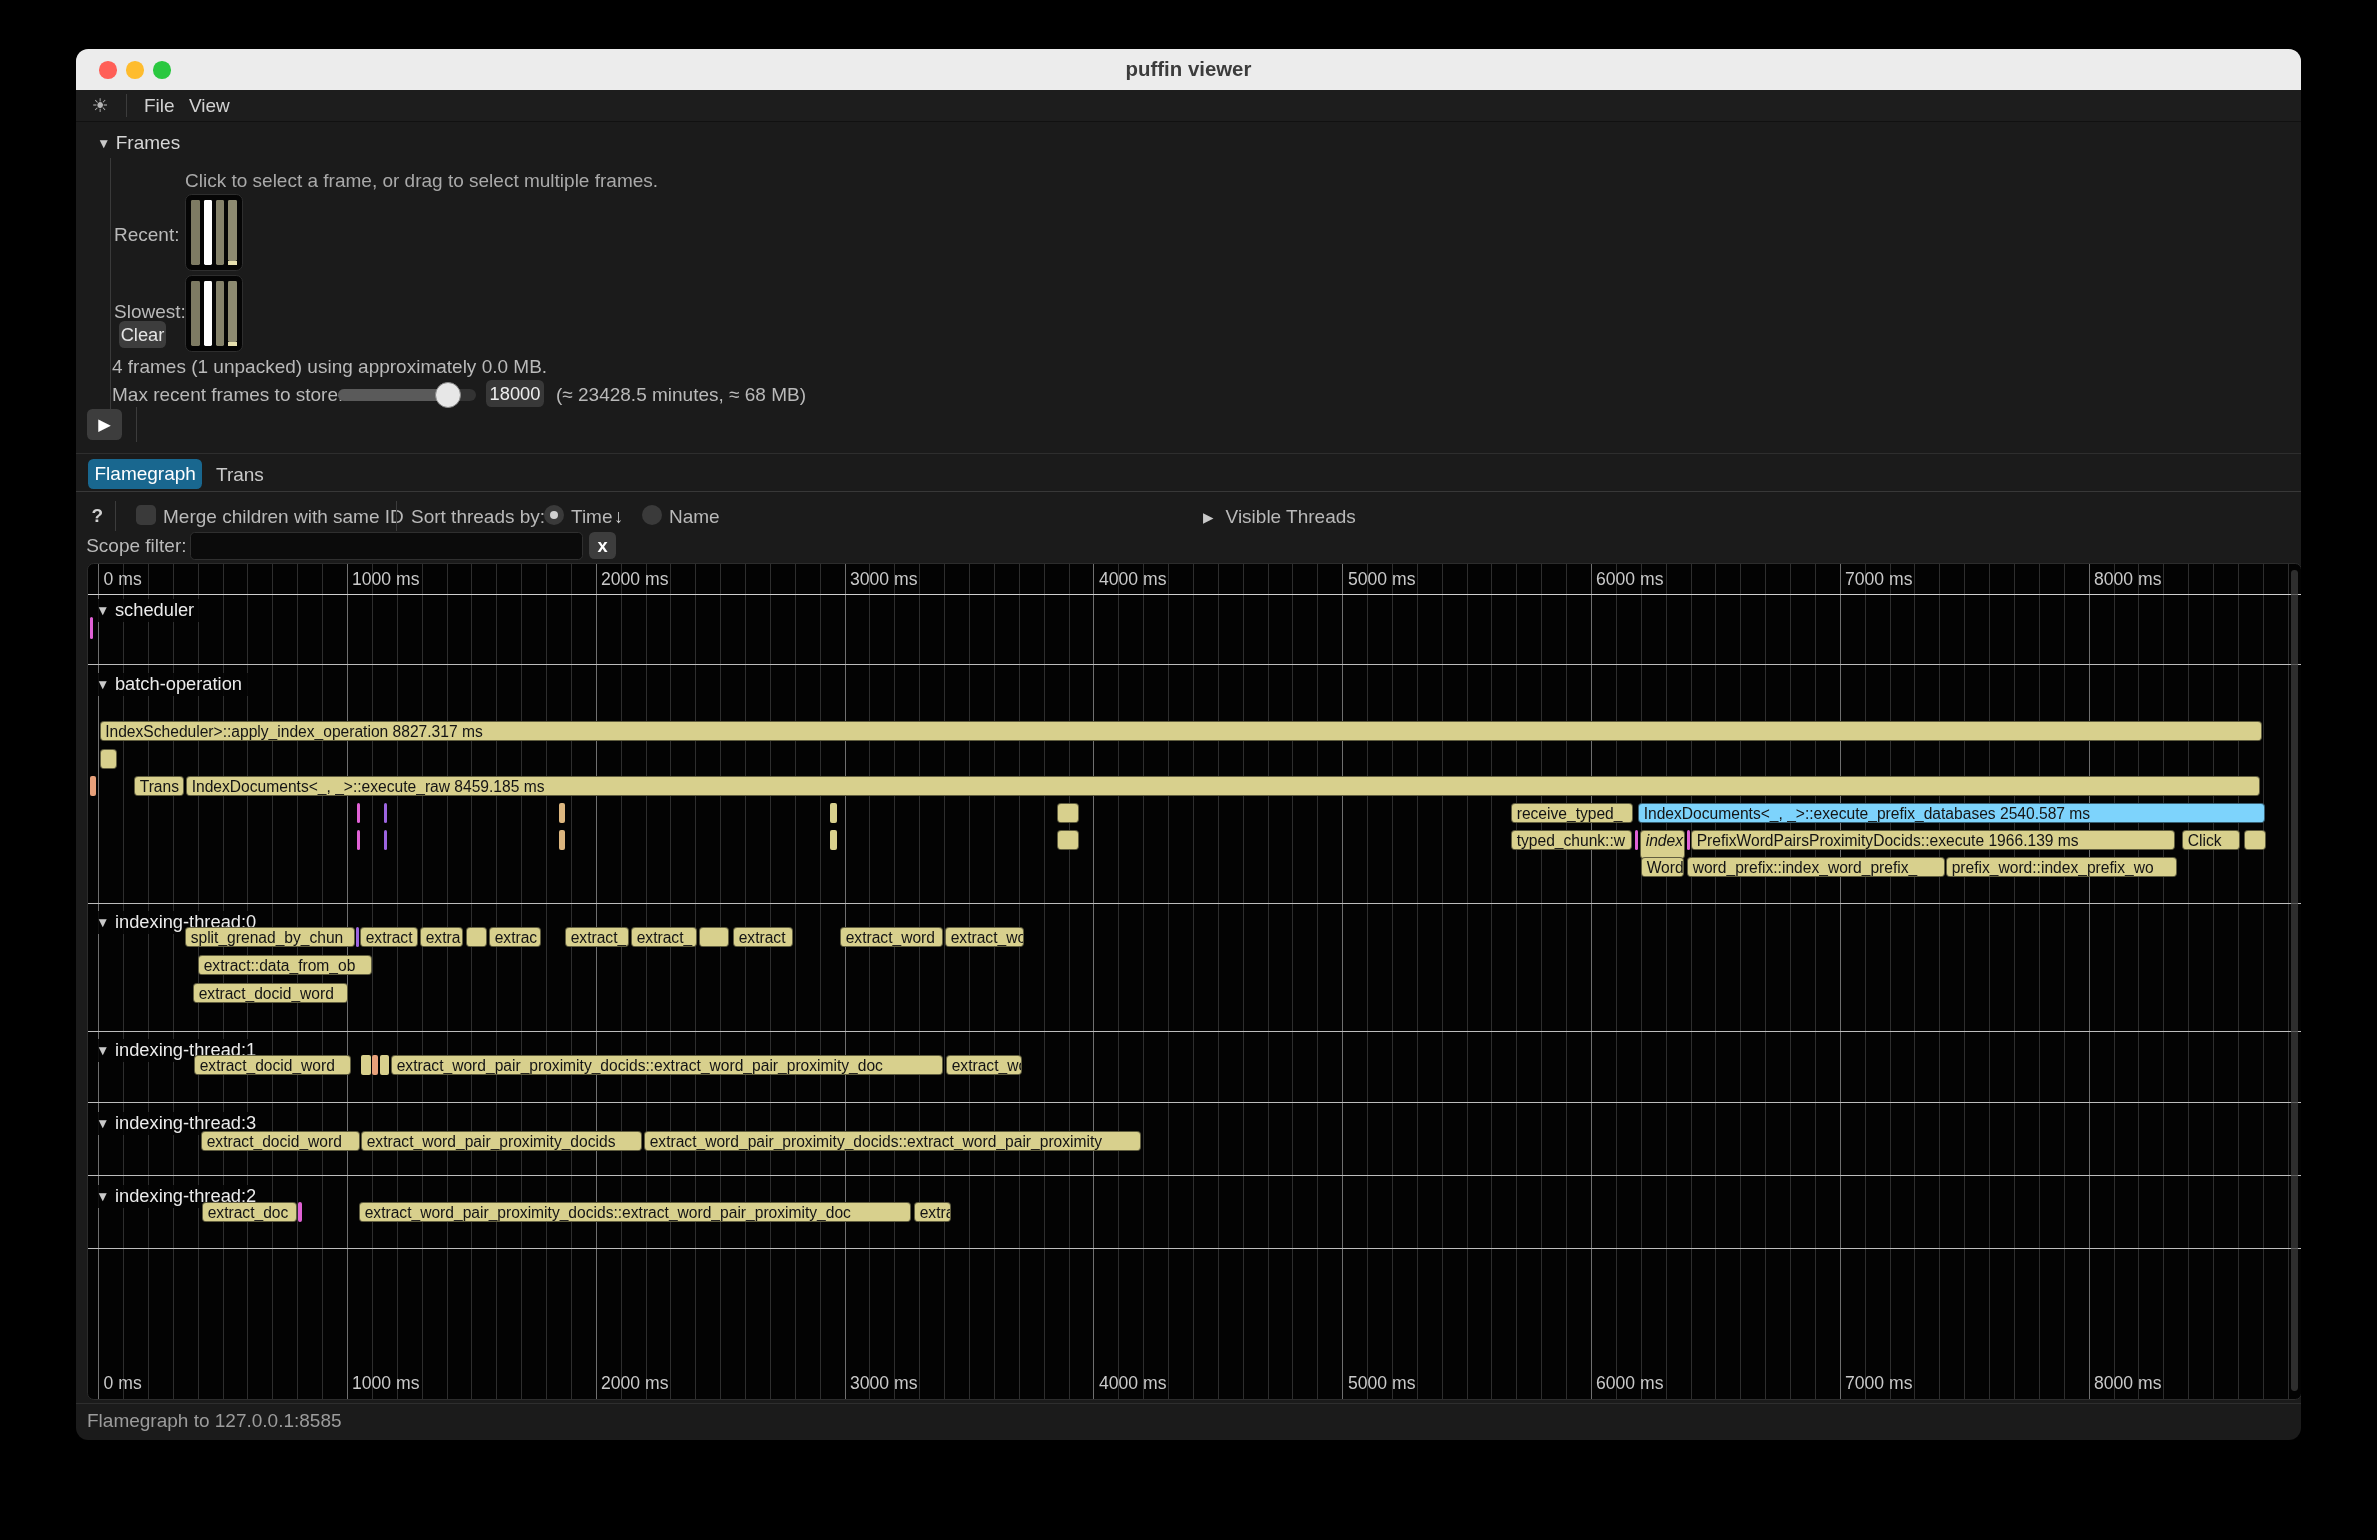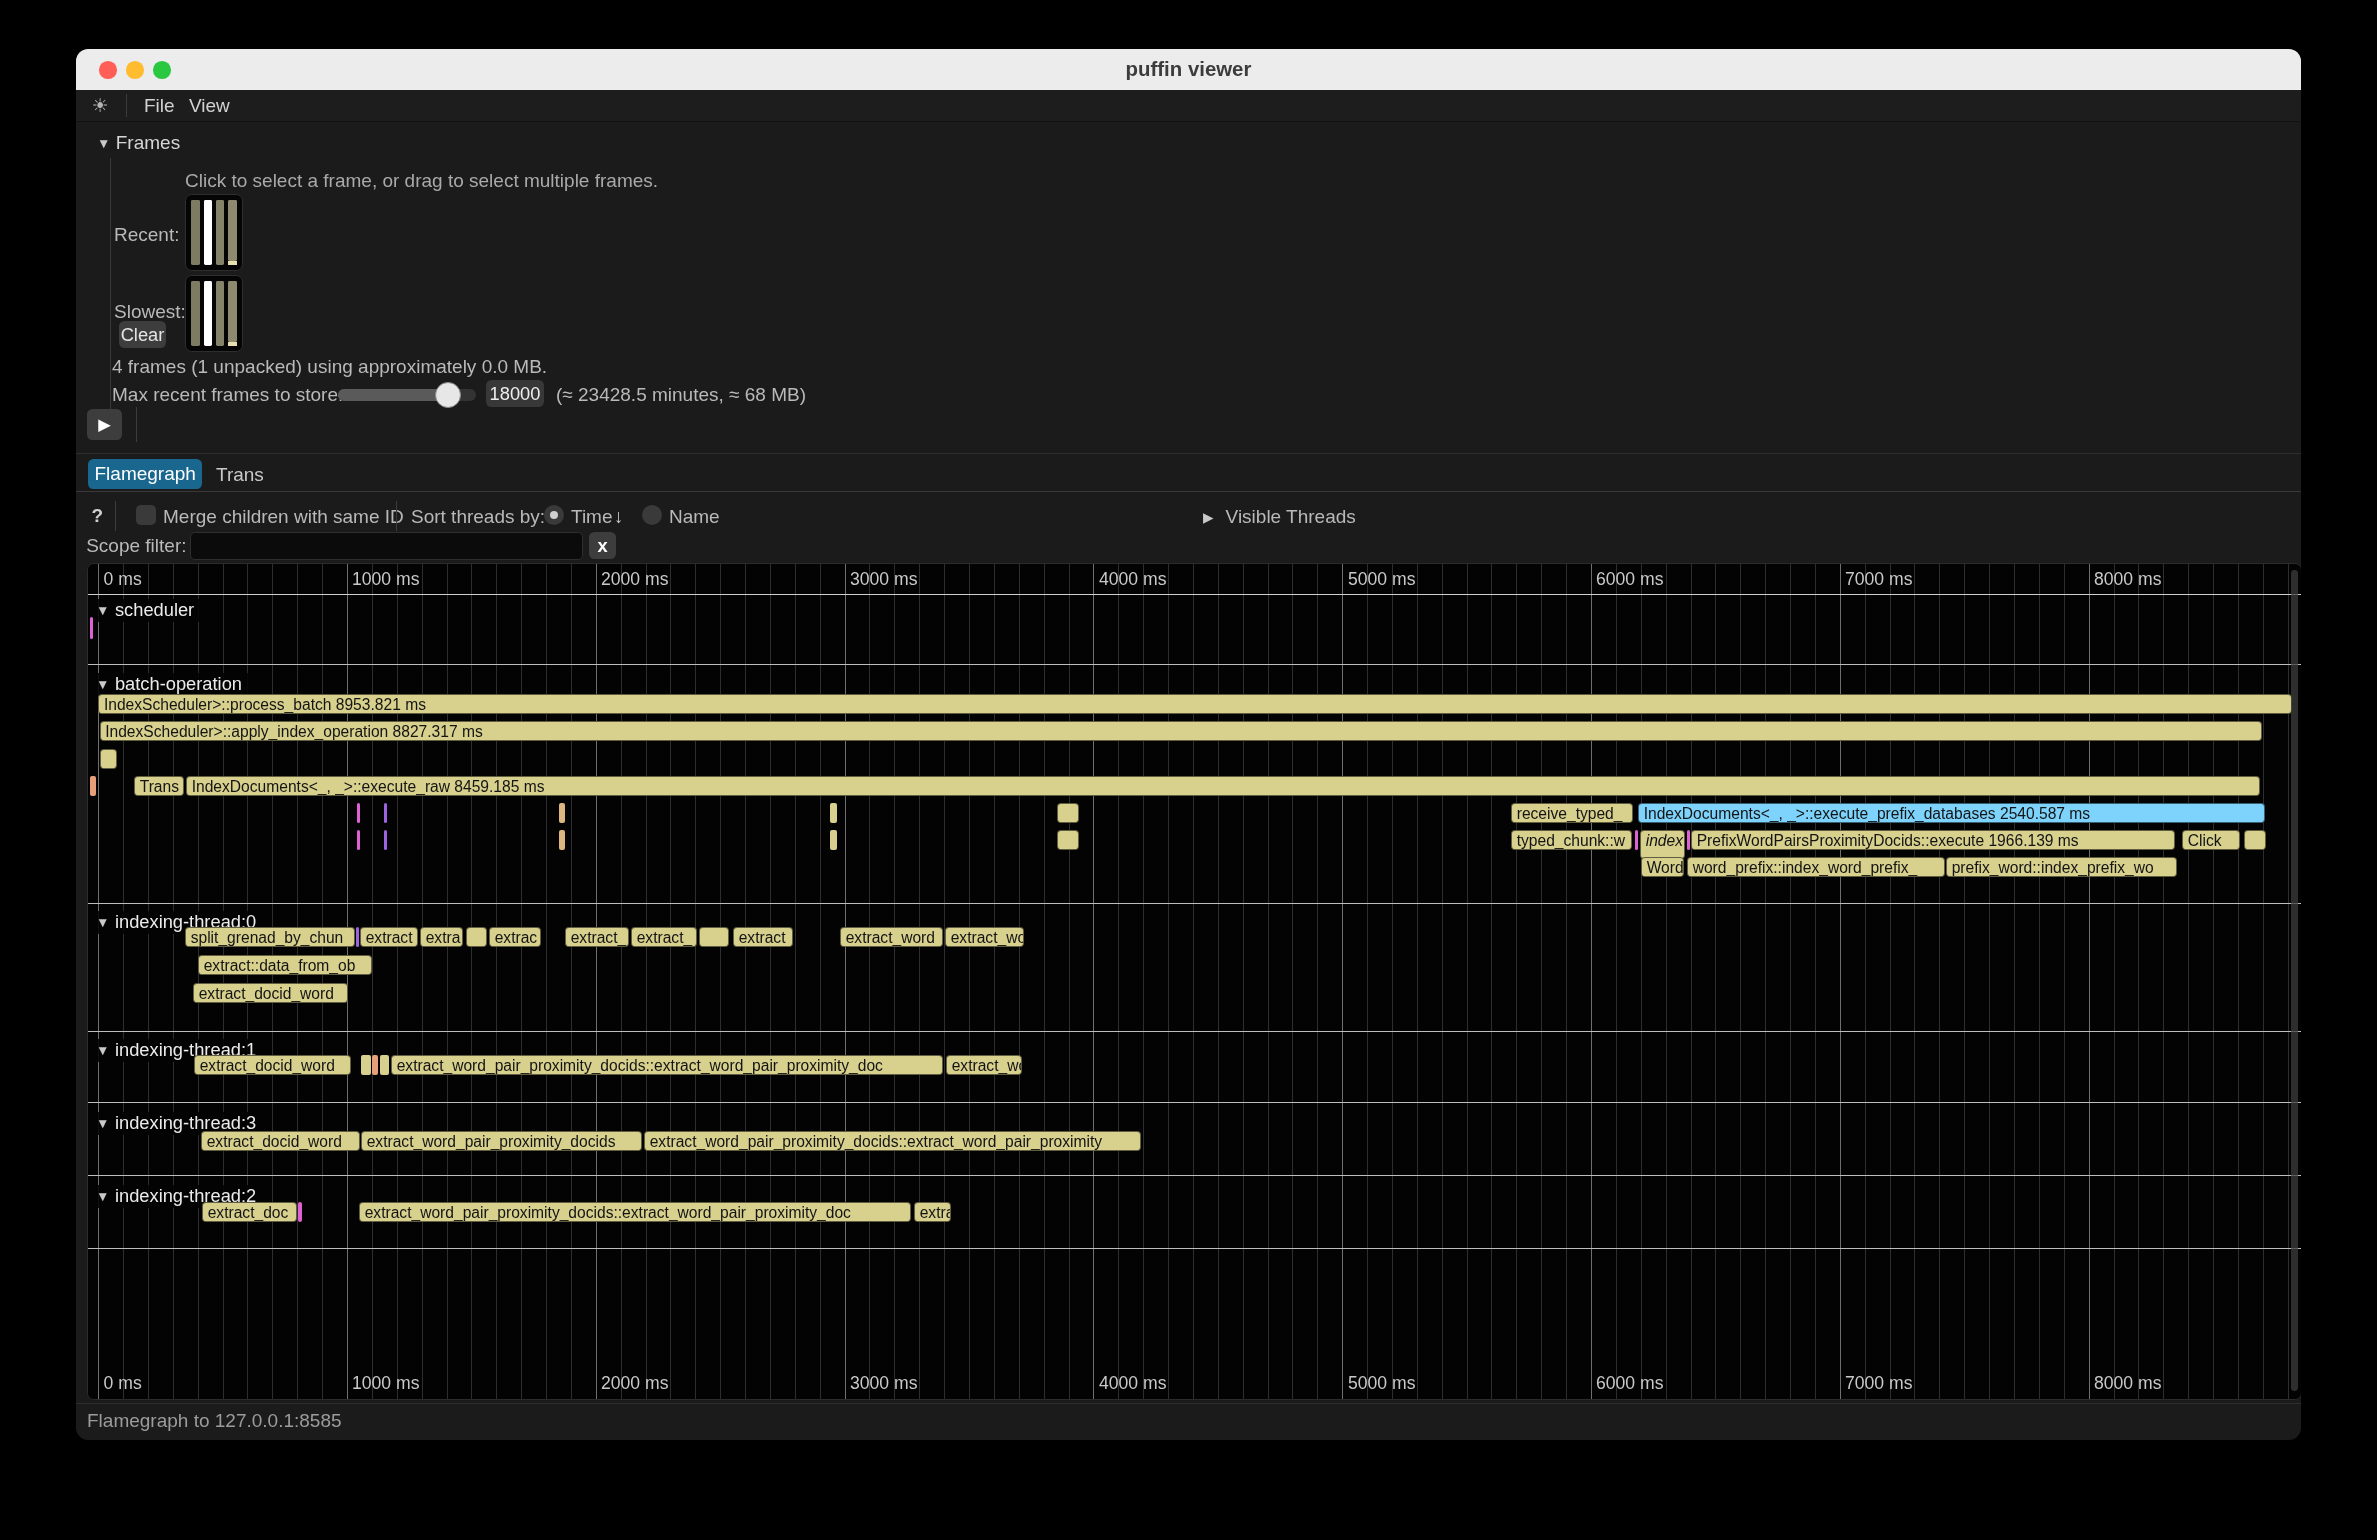--- a/index.html
+++ b/index.html
@@ -246,21 +246,20 @@
       <div class="ticklbl" style="left: 1757px; top: 5.4px;">7000 ms</div>
       <div class="ticklbl" style="left: 1757px; top: 809px;">7000 ms</div>
       <div class="grid major" style="left: 2001px;"></div>
       <div class="ticklbl" style="left: 2006px; top: 5.4px;">8000 ms</div>
       <div class="ticklbl" style="left: 2006px; top: 809px;">8000 ms</div>
       <div class="sep" style="top: 30px; background: rgb(207, 207, 207);"></div>
       <div class="thead" style="left: 5.4px; top: 35px;"><span class="tri">▼</span><span>scheduler</span></div>
       <div class="bar" style="left: 2px; top: 53px; width: 3.4px; height: 22px; background: rgb(224, 97, 213); border: none; border-radius: 2px; padding: 0px;"></div>
       <div class="sep" style="top: 100px;"></div>
       <div class="thead" style="left: 5.4px; top: 109px;"><span class="tri">▼</span><span>batch-operation</span></div>
-      <div class="bar" style="left: 10.2px; top: 130px; width: 2194px; height: 20.4px; background: rgb(216, 208, 141);">IndexScheduler&gt;::process_batch 8953.821 ms</div>
       <div class="bar" style="left: 11.5px; top: 157px; width: 2162px; height: 20.4px; background: rgb(216, 208, 141);">IndexScheduler&gt;::apply_index_operation 8827.317 ms</div>
       <div class="bar" style="left: 11.5px; top: 185px; width: 17.6px; height: 20.4px; background: rgb(216, 208, 141);"></div>
       <div class="bar" style="left: 2px; top: 212px; width: 6.1px; height: 20.4px; background: rgb(232, 160, 122); border: none; border-radius: 2px; padding: 0px;"></div>
       <div class="bar" style="left: 46px; top: 212px; width: 50px; height: 20.4px; background: rgb(216, 208, 141);">Trans</div>
       <div class="bar" style="left: 98px; top: 212px; width: 2074px; height: 20.4px; background: rgb(216, 208, 141);">IndexDocuments&lt;_, _&gt;::execute_raw 8459.185 ms</div>
       <div class="bar" style="left: 269px; top: 239px; width: 3.4px; height: 20.4px; background: rgb(224, 97, 213); border: none; border-radius: 2px; padding: 0px;"></div>
       <div class="bar" style="left: 296px; top: 239px; width: 2.7px; height: 20.4px; background: rgb(156, 100, 224); border: none; border-radius: 2px; padding: 0px;"></div>
       <div class="bar" style="left: 471px; top: 239px; width: 6.1px; height: 20.4px; background: rgb(220, 182, 127); border: none; border-radius: 2px; padding: 0px;"></div>
       <div class="bar" style="left: 742px; top: 239px; width: 6.8px; height: 20.4px; background: rgb(216, 208, 141); border: none; border-radius: 2px; padding: 0px;"></div>
       <div class="bar" style="left: 969px; top: 239px; width: 22px; height: 20.4px; background: rgb(216, 208, 141);"></div>

